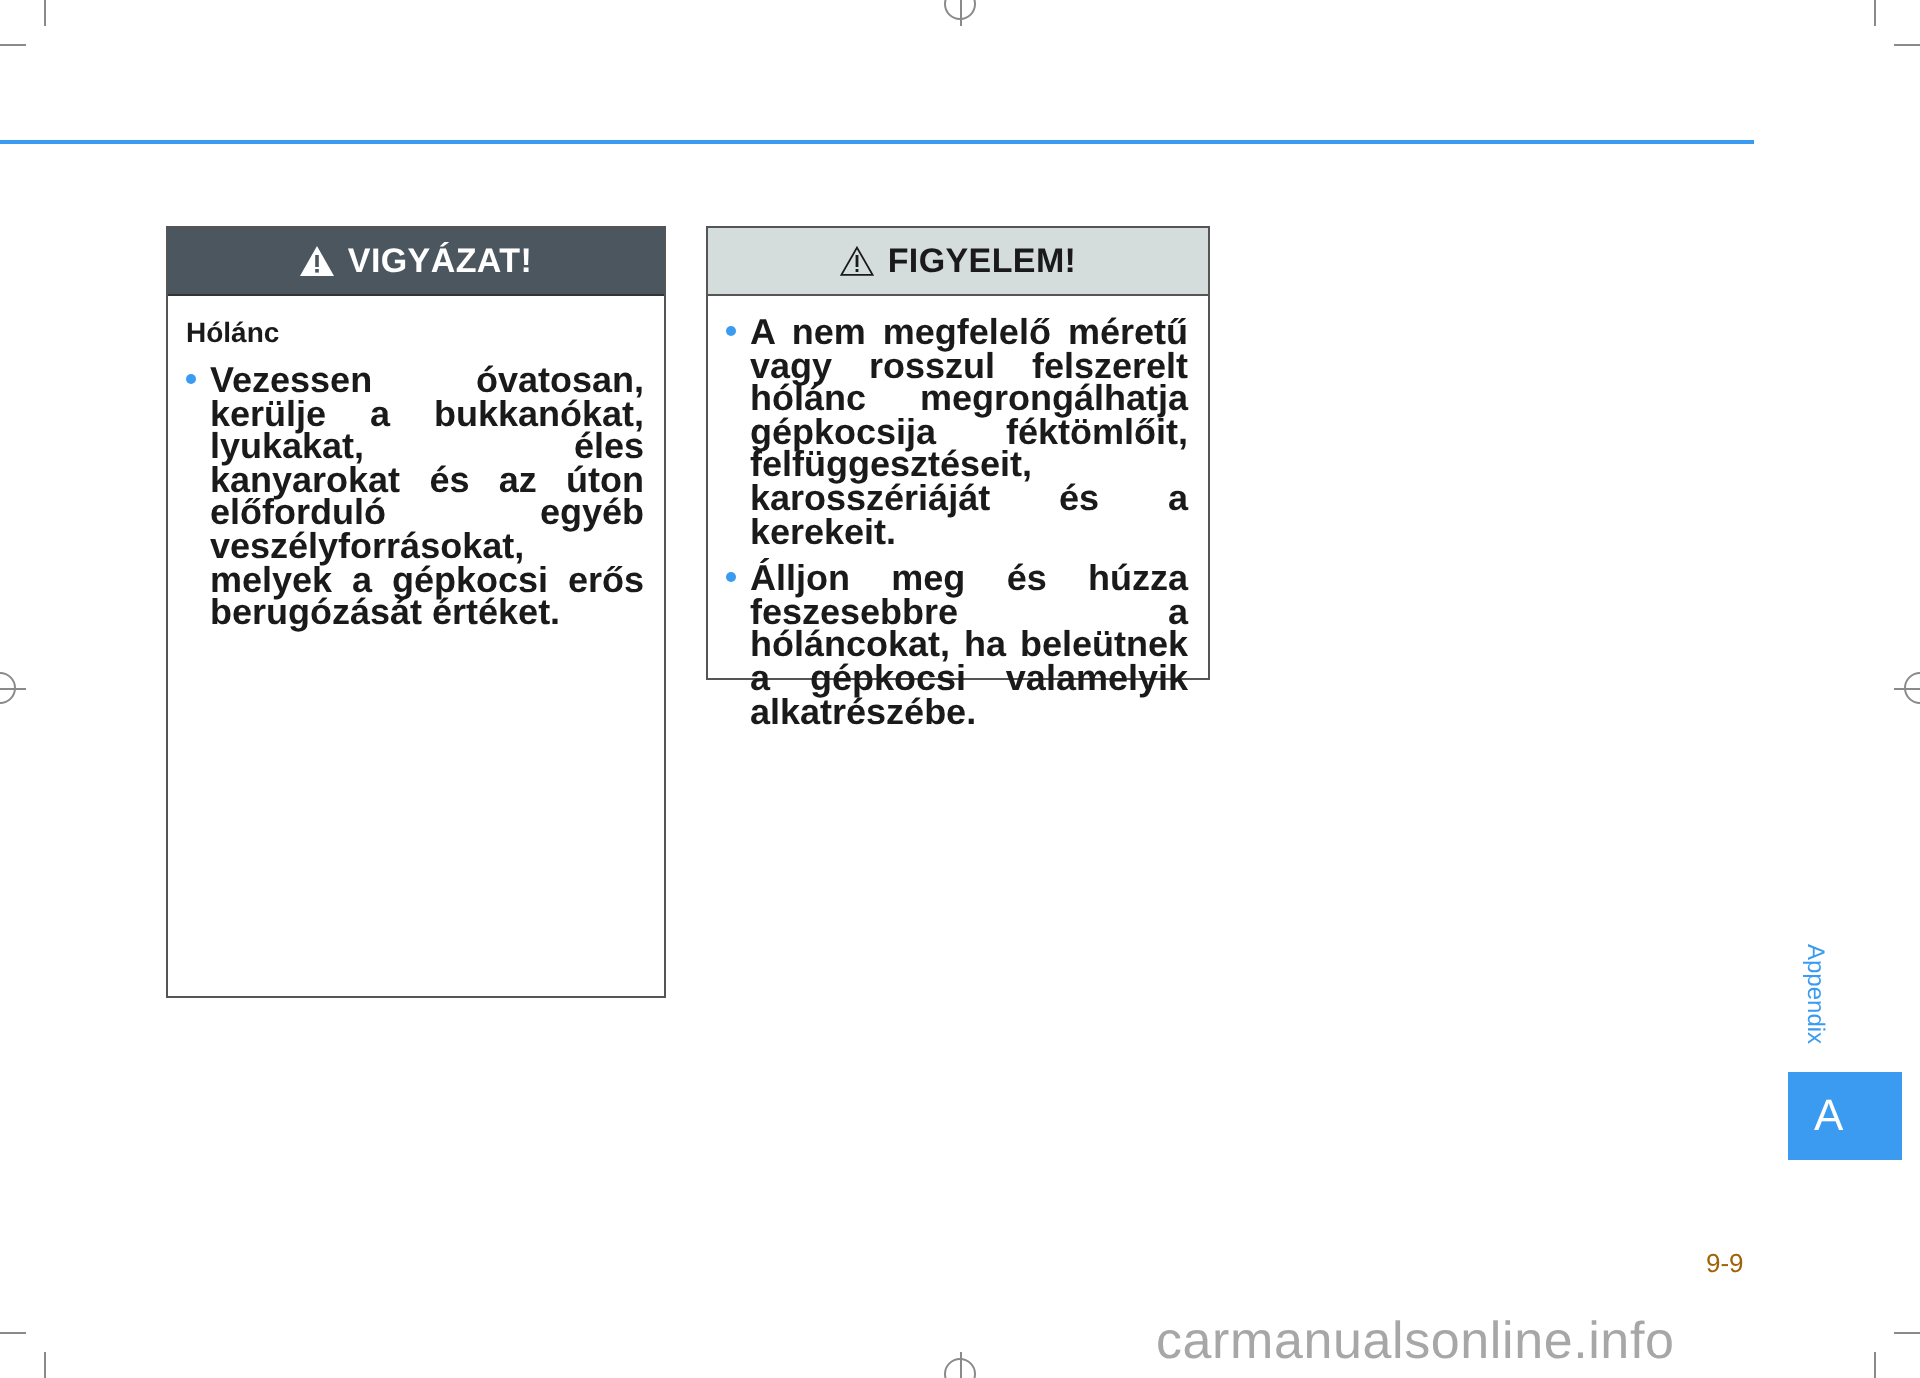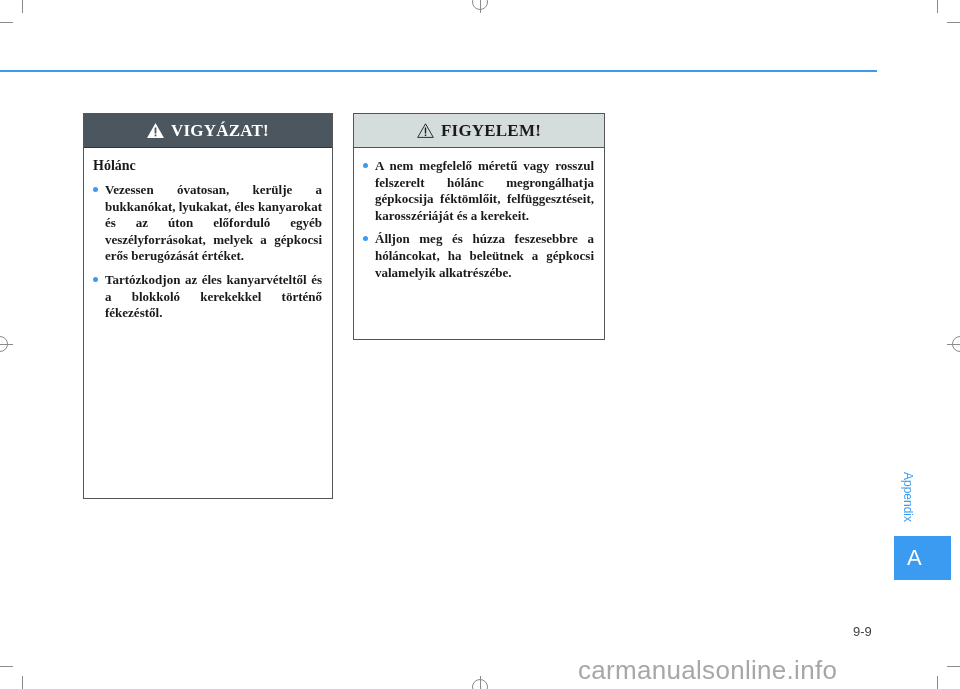--- a/index.html
+++ b/index.html
@@ -6,42 +6,42 @@
     body {
       width:960px; height:689px; position:relative; overflow:hidden;
       background:#ffffff;
       font-family:"Liberation Sans", sans-serif;
       color:#1a1a1a;
     }
     .crop { position:absolute; background:#8a8a8a; }
     .reg { position:absolute; width:16px; height:16px; border:1px solid #8a8a8a; border-radius:50%; box-sizing:border-box; }
     .top-rule { position:absolute; left:0; top:70px; width:877px; height:2px; background:#3a9bf0; }
 
-    .box { position:absolute; border:1px solid #555; box-sizing:border-box; background:#fff;font-family:Liberation Serif, serif; }
+    .box { position:absolute; border:1px solid #555; box-sizing:border-box; background:#fff; }
     .box-head { height:33px; display:flex; align-items:center; justify-content:center;
       font-weight:bold; font-size:17px; letter-spacing:0.2px; }
     .caution .box-head { background:#4b565e; color:#fff; border-bottom:1px solid #333; }
     .warning .box-head { background:#d5dddc; color:#1a1a1a; border-bottom:1px solid #555; }
     .box-head .ico { margin-right:7px; display:inline-flex; }
 
     .box-body { padding:9px 10px 12px 9px; }
     .sub { font-weight:bold; font-size:14px; margin:1px 0 8px 0; }
     ul { list-style:none; margin:0; padding:0; }
-    li { position:relative; padding-left:12px; font-weight:bold; font-size:13px;
+    li { position:relative; padding-left:12px; font-weight:bold; font-size:18px;
       line-height:16.6px; text-align:justify; margin-bottom:7px; }
     li::before { content:""; position:absolute; left:0; top:5px; width:5px; height:5px;
       border-radius:50%; background:#3a9bf0; }
 
     .side-label { position:absolute; left:898px; top:472px; width:20px; height:60px;
       color:#3a9bf0; font-size:12px; writing-mode:vertical-rl; text-orientation:mixed;
       display:flex; align-items:center; justify-content:flex-start; }
     .tab-a { position:absolute; left:894px; top:536px; width:57px; height:44px;
       background:#3a9bf0; color:#fff; font-size:22px; display:flex; align-items:center;
       padding-left:13px; box-sizing:border-box; }
-    .page-no { position:absolute; left:853px; top:624px; font-size:13px; color:#404040; }
+    .page-no { position:absolute; left:853px; top:624px; font-size:13px; color:#a16207; }
     .watermark { position:absolute; left:578px; top:655px; font-size:26px; color:#a7a7a7; letter-spacing:0.3px; }
   </style>
 </head>
 <body>
 
 <div class="crop" style="left:22px;top:0;width:1px;height:13px;"></div>
 <div class="crop" style="left:0;top:22px;width:13px;height:1px;"></div>
 <div class="crop" style="left:937px;top:0;width:1px;height:13px;"></div>
 <div class="crop" style="left:947px;top:22px;width:13px;height:1px;"></div>
 <div class="crop" style="left:0;top:666px;width:13px;height:1px;"></div>
@@ -68,21 +68,20 @@
           <rect x="7.6" y="4.5" width="1.8" height="6" fill="#4b565e"></rect>
           <rect x="7.6" y="11.5" width="1.8" height="1.8" fill="#4b565e"></rect>
         </svg>
     </span>
     <span>VIGYÁZAT!</span>
   </div>
   <div class="box-body">
     <div class="sub">Hólánc</div>
     <ul>
       <li>Vezessen óvatosan, kerülje a bukkanókat, lyukakat, éles kanyarokat és az úton előforduló egyéb veszélyforrásokat, melyek a gépkocsi erős berugózását értéket.</li>
-      <li>Tartózkodjon az éles kanyarvételtől és a blokkoló kerekekkel történő fékezéstől.</li>
     </ul>
   </div>
 </div>
 
 <div class="box warning" style="left:353px;top:113px;width:252px;height:227px;">
   <div class="box-head">
     <span class="ico">
       <svg width="17" height="15" viewBox="0 0 17 15">
           <path d="M8.5 0.8 L16.3 14.4 L0.7 14.4 Z" fill="none" stroke="#1a1a1a" stroke-width="0.9"></path>
           <rect x="7.8" y="4.5" width="1.4" height="6" fill="#1a1a1a"></rect>

